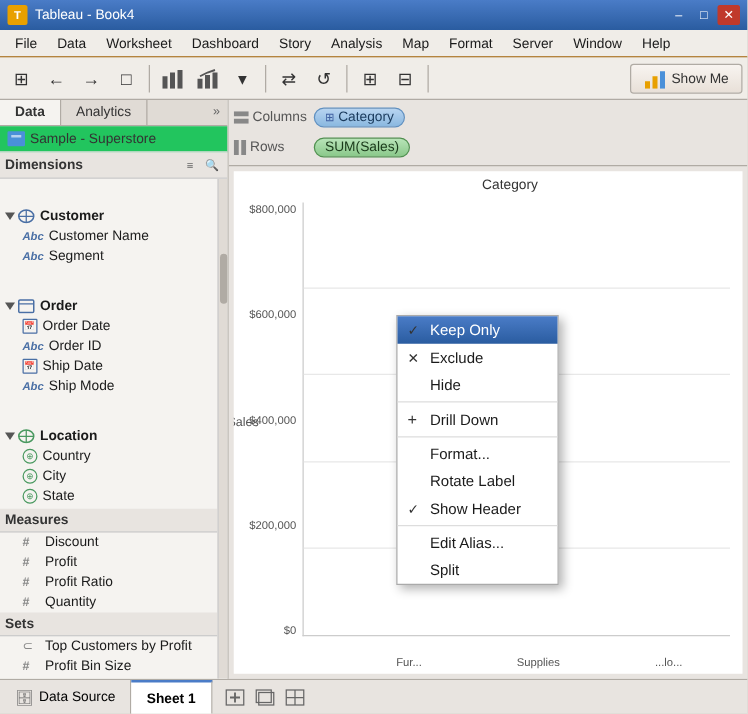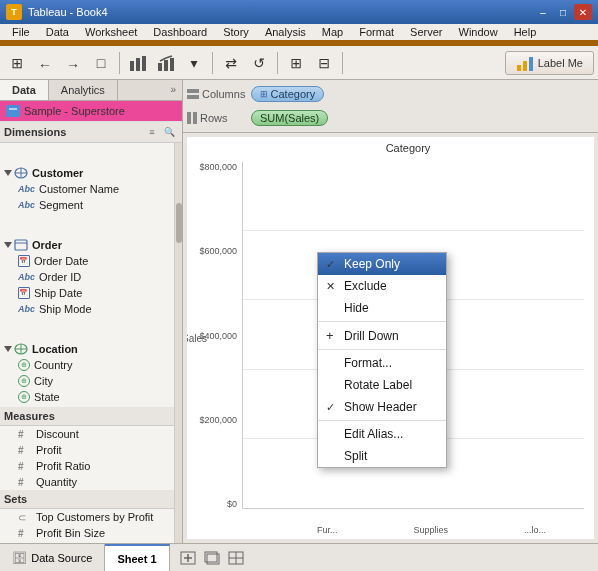--- a/index.html
+++ b/index.html
@@ -55,21 +55,21 @@
       border-radius: 2px;
     }
     .title-btn.close { background: #c0392b; color: white; }
 
     
     .menu-bar {
       background: #f0ede8;
       height: 22px;
       display: flex;
       align-items: center;
-      border-bottom: 6px solid #a16207;
+      border-bottom: 1px solid #a16207;
       padding: 0 4px;
     }
     .menu-item {
       padding: 2px 8px;
       cursor: pointer;
       border-radius: 2px;
       font-size: 11px;
       color: #1a1a1a;
     }
 
@@ -162,21 +162,21 @@
 
     
     .data-source-name {
       padding: 4px 6px;
       font-size: 11px;
       color: #333;
       display: flex;
       align-items: center;
       gap: 4px;
       border-bottom: 1px solid #ddd;
-      background: #ec4899;
+      background: #22c55e;
     }
     .data-source-icon {
       width: 14px;
       height: 12px;
       background: #4a90d9;
       border-radius: 1px;
       display: flex;
       align-items: center;
       justify-content: center;
     }
@@ -602,21 +602,21 @@
   <div class="toolbar-separator"></div>
   <div style="flex:1"></div>
   <div class="show-me-btn">
     <div class="show-me-icon">
       <svg width="18" height="16" viewBox="0 0 18 16">
         <rect x="1" y="10" width="4" height="6" fill="#e8a000"></rect>
         <rect x="7" y="6" width="4" height="10" fill="#e8a000"></rect>
         <rect x="13" y="2" width="4" height="14" fill="#4a90d9"></rect>
       </svg>
     </div>
-    <span>Label Me</span>
+    <span>Show Me</span>
   </div>
 </div>
 
 <div class="main-layout">
 
   <div class="left-panel">
 
     <div class="panel-tabs">
       <div class="panel-tab active">Data</div>
       <div class="panel-tab">Analytics</div>

